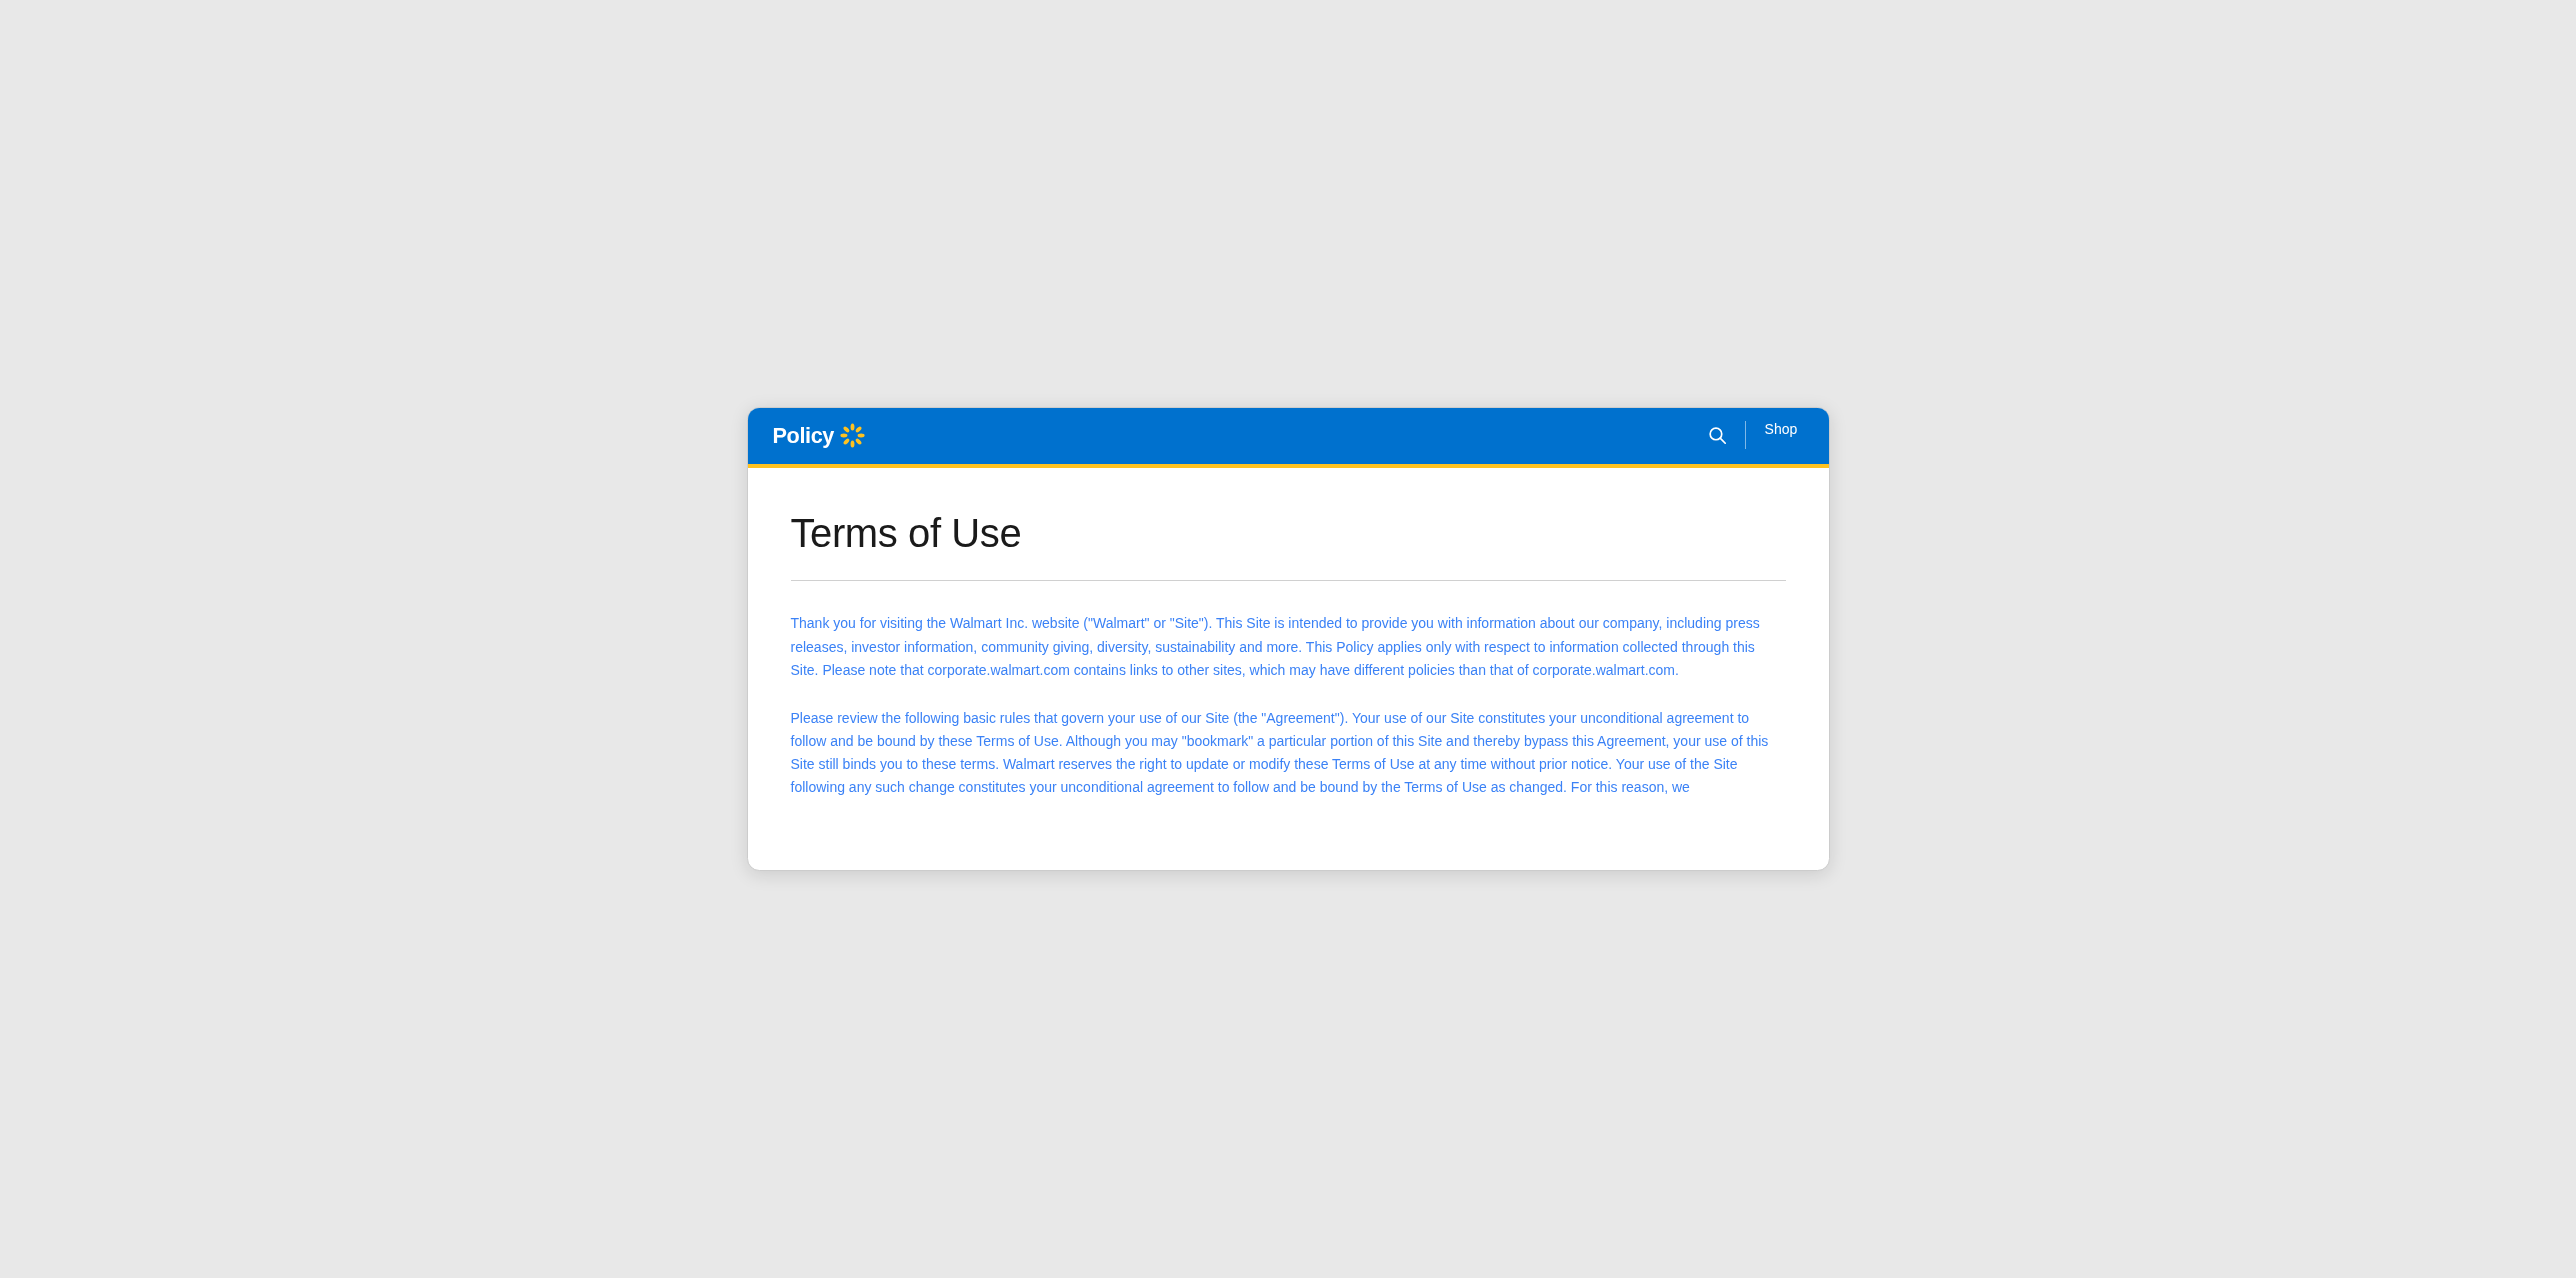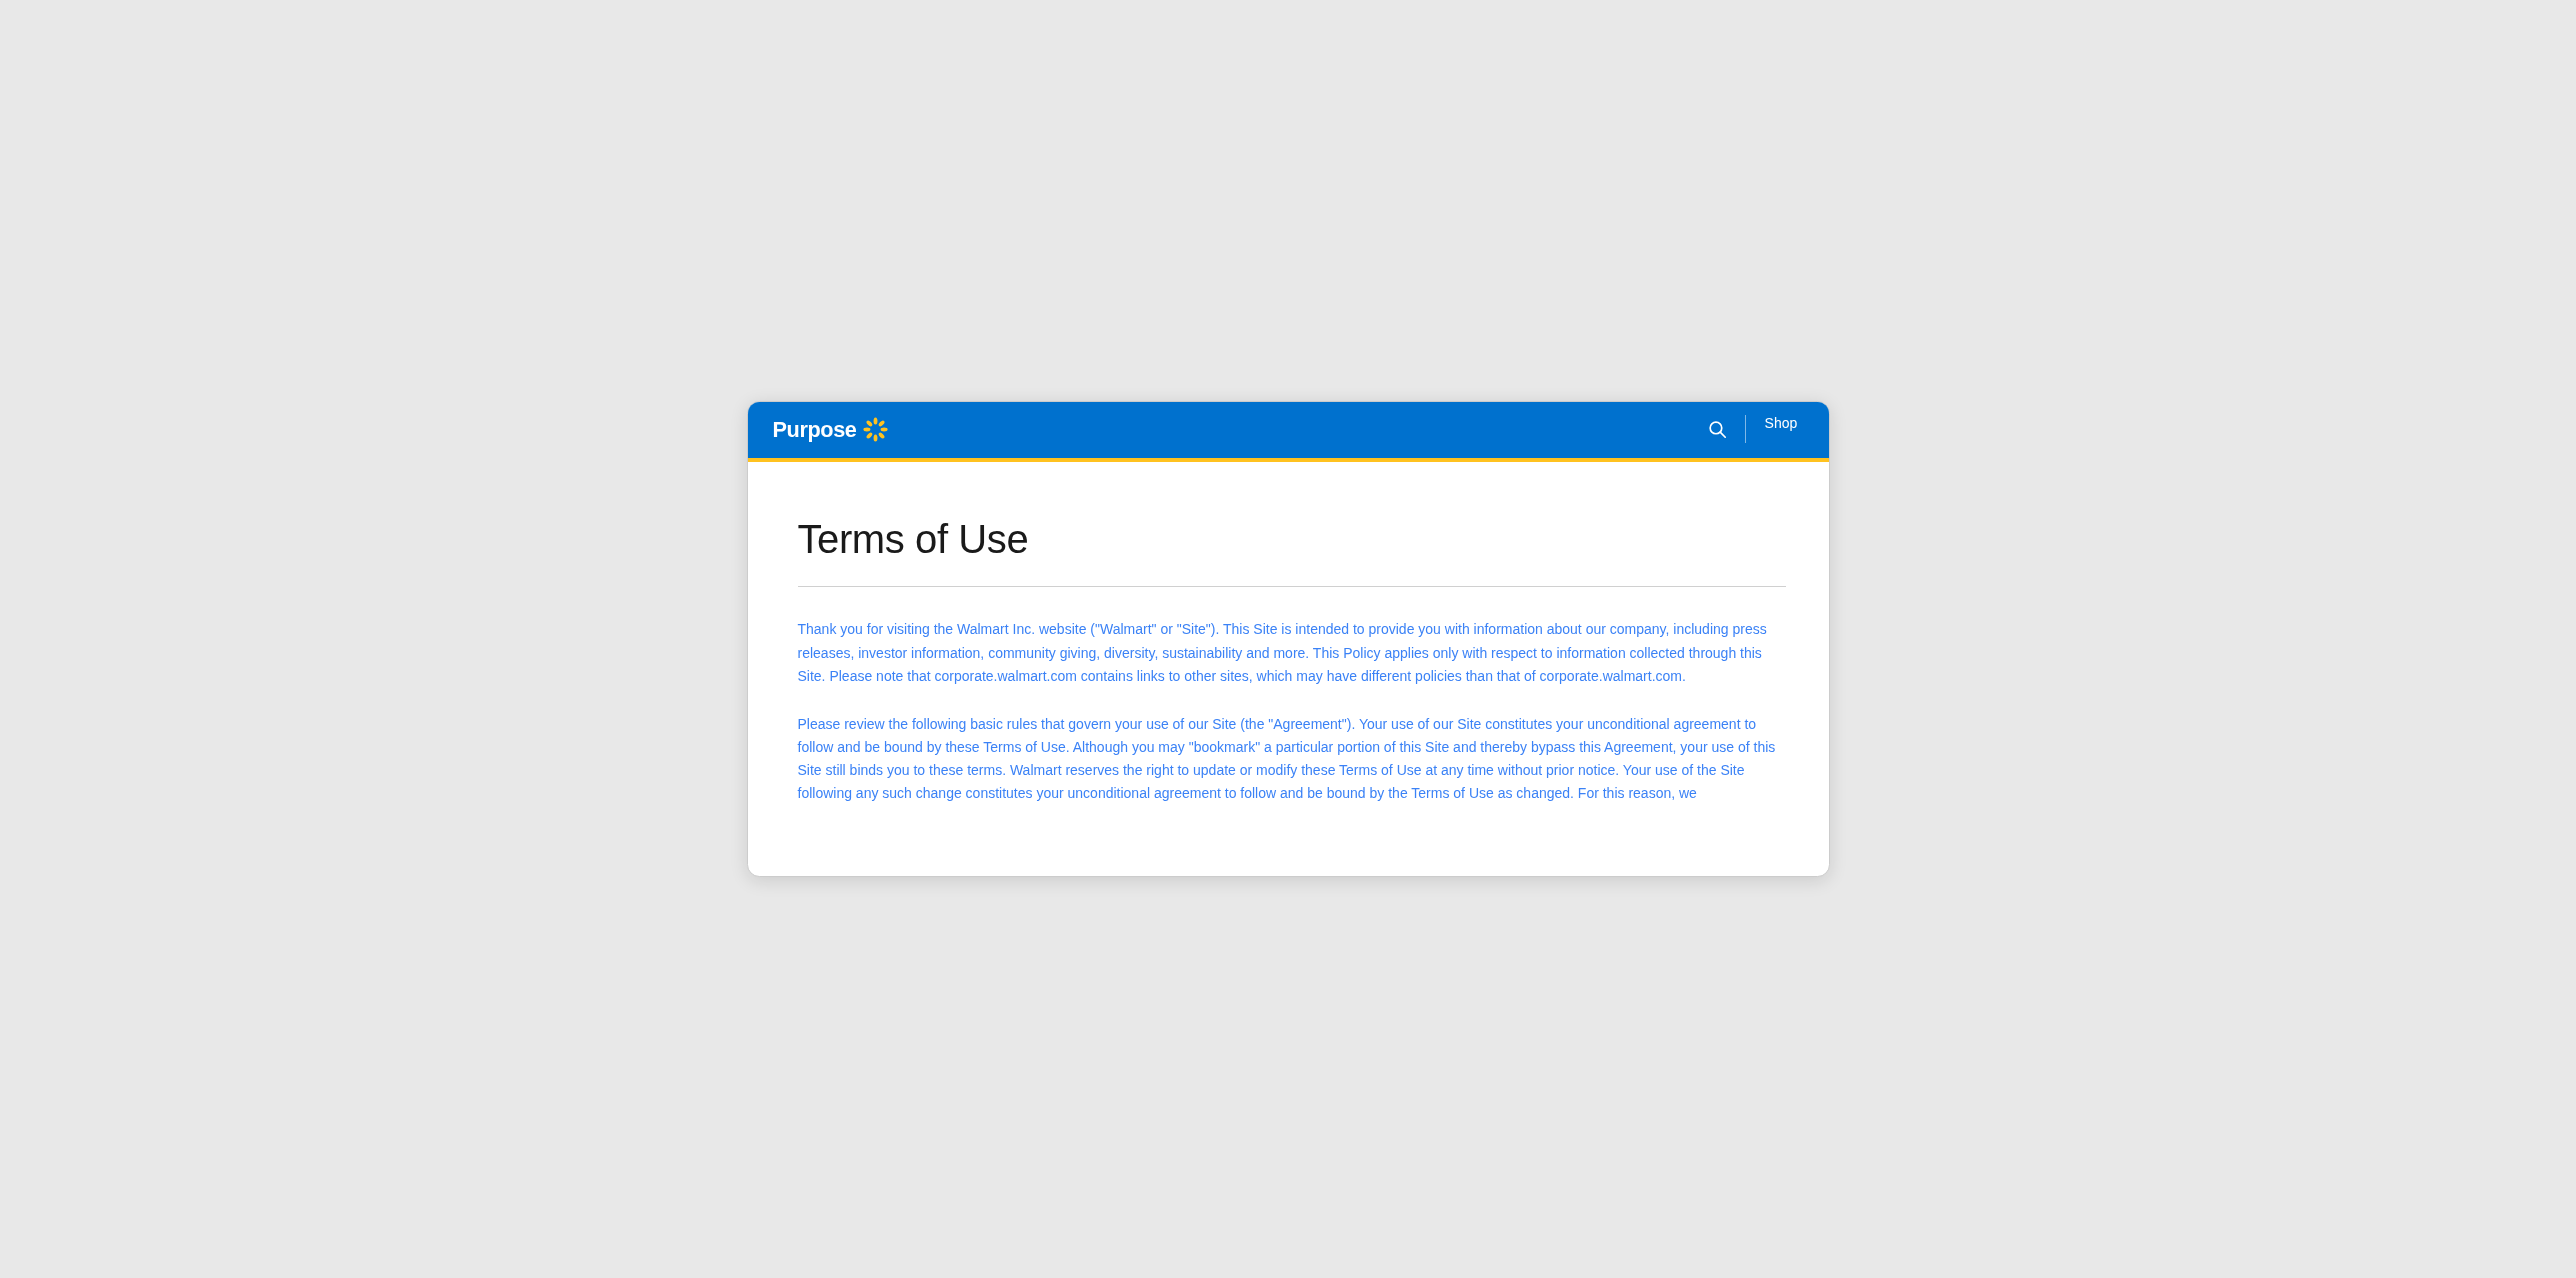--- a/index.html
+++ b/index.html
@@ -122,22 +122,21 @@
     }
 
     
     .accent-bar {
       height: 4.6px;
       background: #ffc220;
     }
 
     
     .content {
-      padding: 55px 43px 46px 43px;
-      margin-left: 7px;
+      padding: 43px 43px 46px 43px;
     }
 
     .page-title {
       font-size: 40px;
       font-weight: 400;
       color: #1a1a1a;
       margin-bottom: 25px;
       letter-spacing: -0.4px;
       line-height: 1.1;
     }
@@ -156,21 +155,21 @@
       max-width: 100%;
     }
   </style>
 </head>
 <body>
 
 <div class="browser-window">
 
   <nav class="navbar">
     <a class="navbar-brand" href="#">
-      <span class="brand-text">Purpose</span>
+      <span class="brand-text">Policy</span>
       <span class="spark">
         <svg viewBox="0 0 32 32" fill="none" xmlns="http://www.w3.org/2000/svg">
 
           <ellipse cx="16" cy="5" rx="2.5" ry="4.5" fill="#ffc220"></ellipse>
 
           <ellipse cx="16" cy="27" rx="2.5" ry="4.5" fill="#ffc220"></ellipse>
 
           <ellipse cx="5" cy="16" rx="4.5" ry="2.5" fill="#ffc220"></ellipse>
 
           <ellipse cx="27" cy="16" rx="4.5" ry="2.5" fill="#ffc220"></ellipse>

